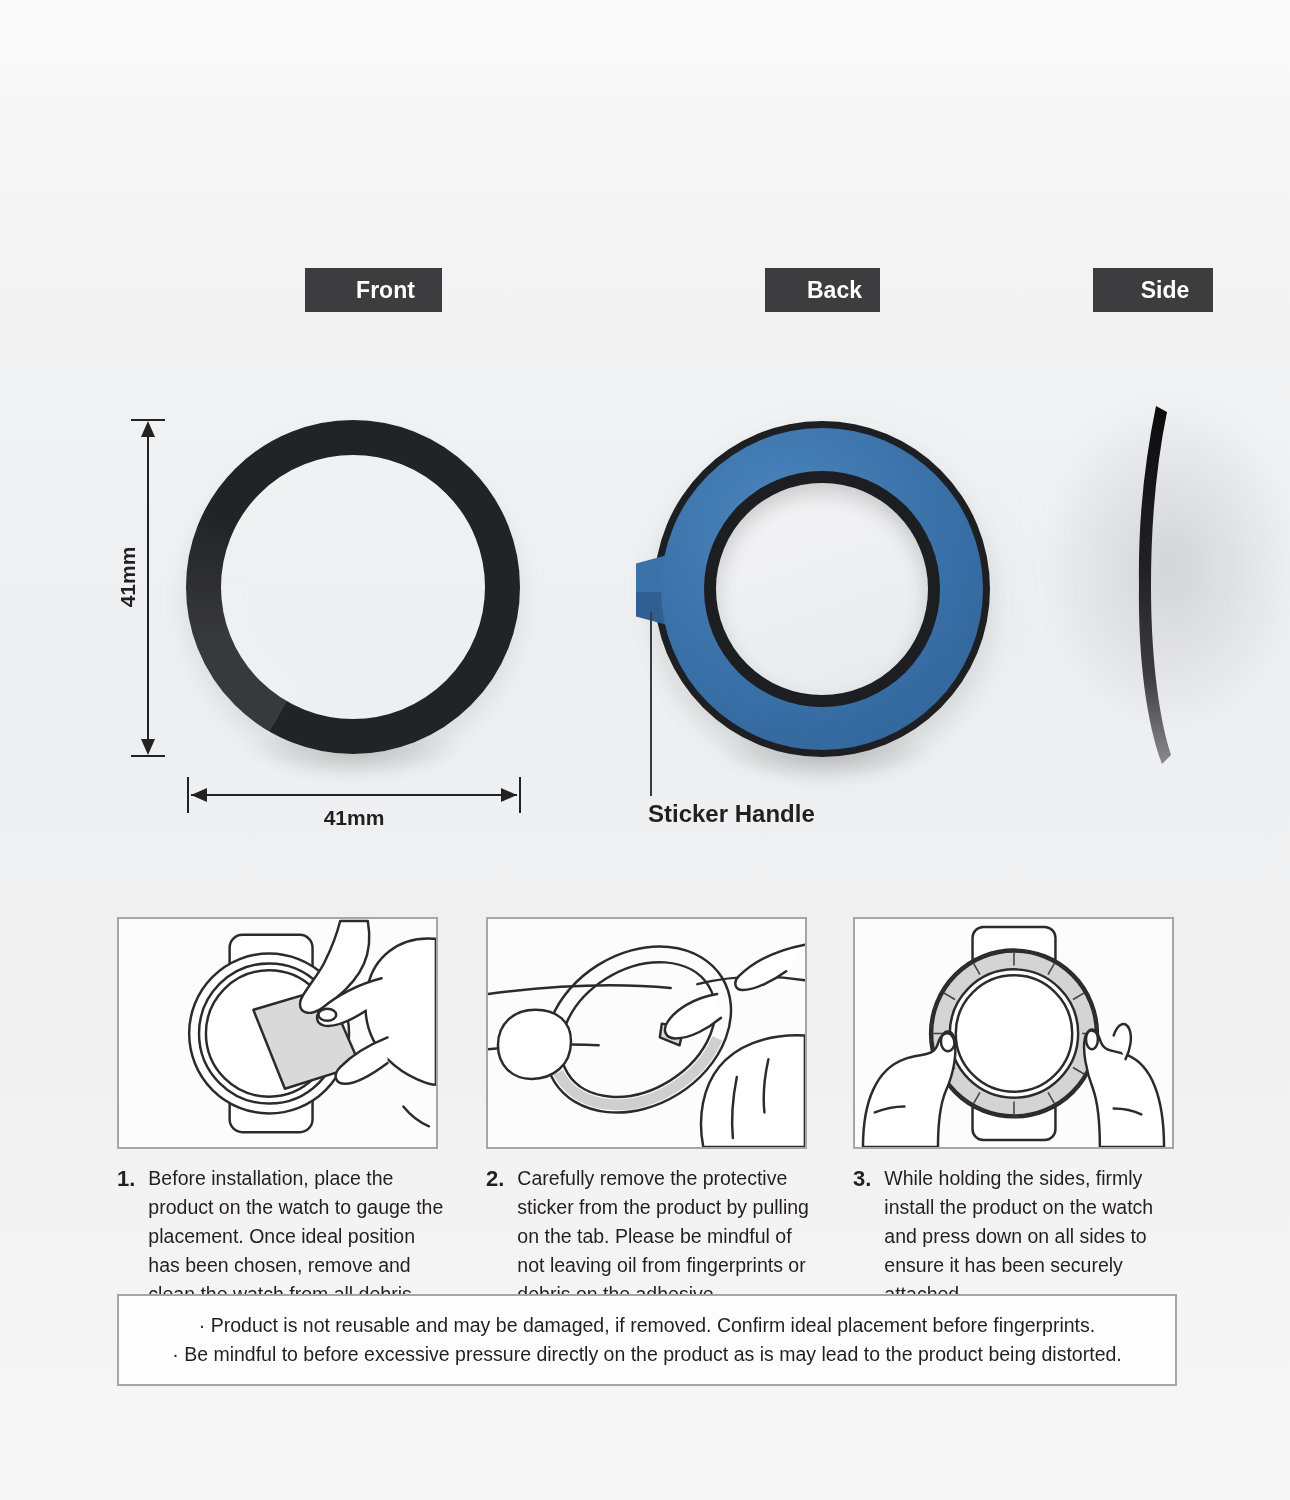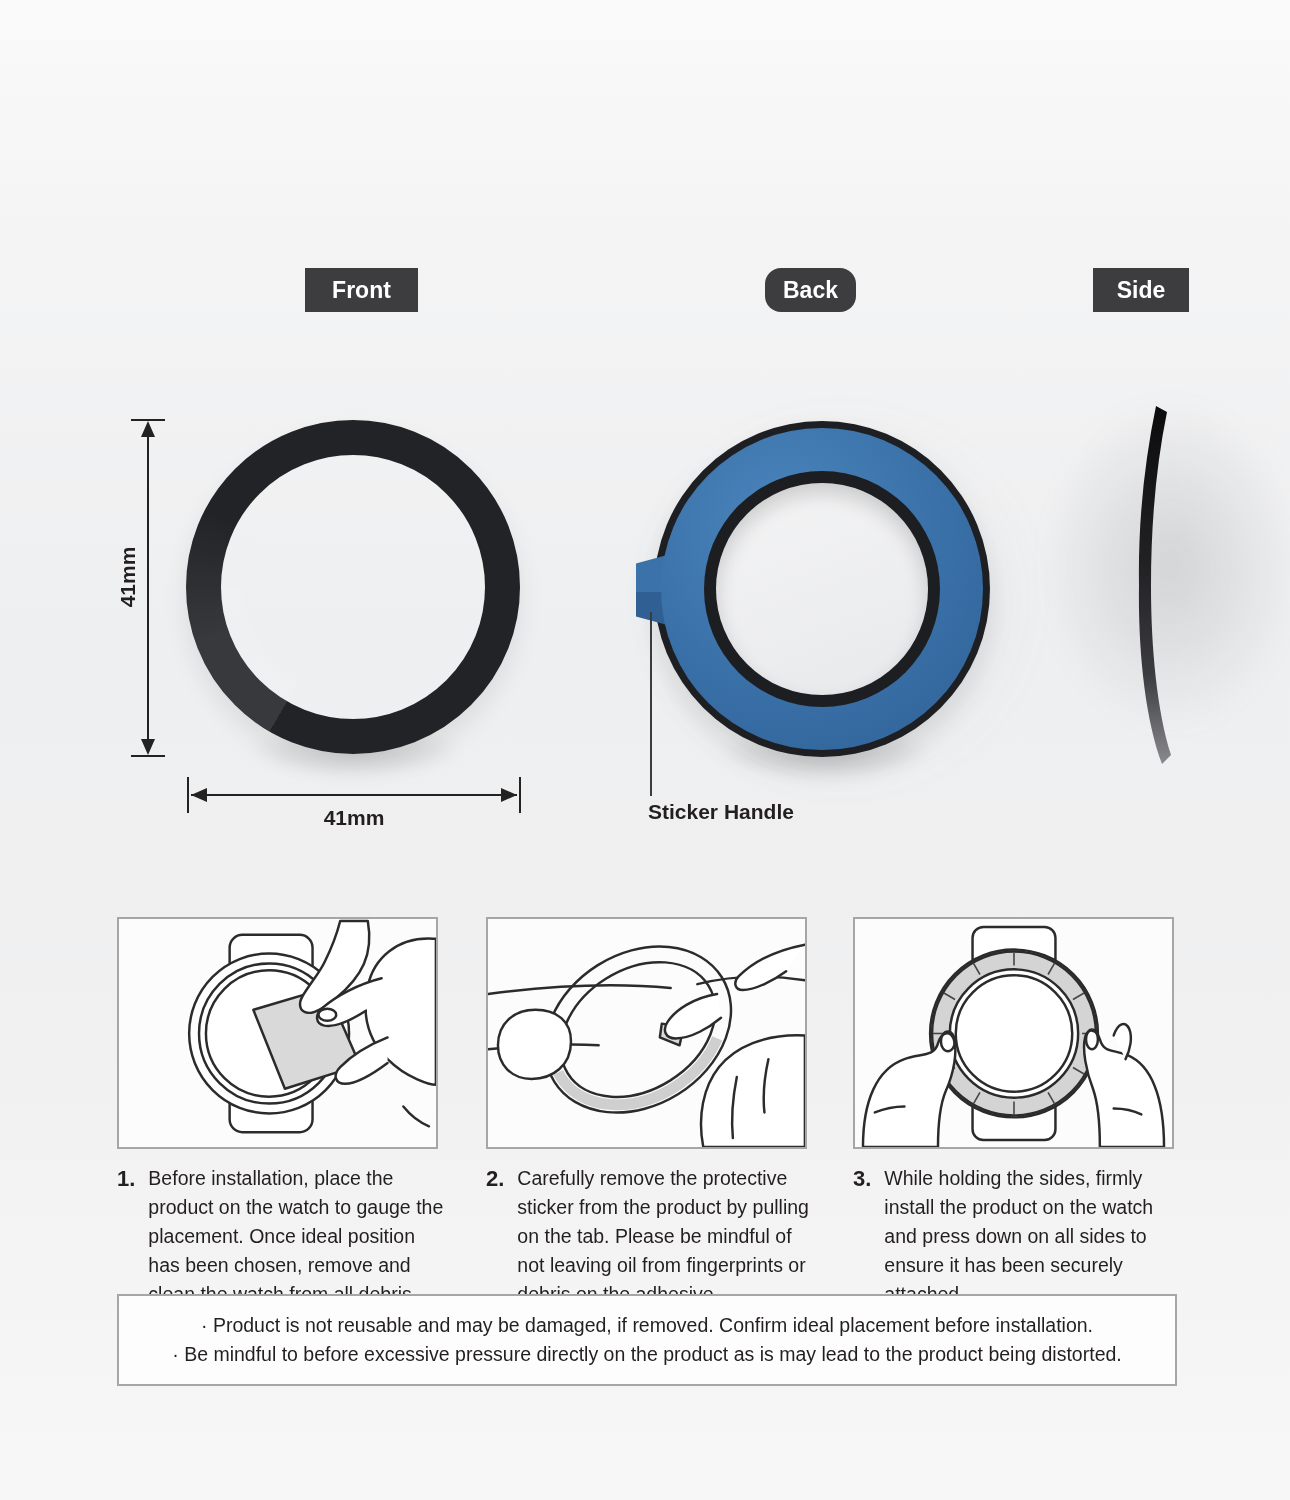--- a/index.html
+++ b/index.html
@@ -9,23 +9,23 @@
   .soft-shade{position:absolute; pointer-events:none;}
   .shade-right{right:-60px; top:330px; width:360px; height:470px;
     background:radial-gradient(closest-side, rgba(110,114,120,.22), rgba(110,114,120,0) 72%); filter:blur(10px);}
   .shade-mid{left:560px; top:330px; width:560px; height:540px;
     background:radial-gradient(closest-side, rgba(130,134,140,.10), rgba(130,134,140,0) 75%); filter:blur(12px);}
 
   .page-title{position:absolute; left:0; top:116px; width:100%; text-align:center;
     font-size:64px; font-weight:800; letter-spacing:-2px; color:#1d1d1f;}
 
   .view-label{position:absolute; top:268px; height:44px; background:var(--label-bg,#3d3d3f);
-    color:#ffffff; font-size:23px; font-weight:700; display:flex; align-items:center; justify-content:center;}
+    color:#ffffff; font-size:23px; font-weight:700; display:flex; align-items:center; justify-content:center;padding-left:24px;}
   .vl-front{left:305px; width:113px;}
-  .vl-back{left:765px; width:91px;border-radius:16px;}
+  .vl-back{left:765px; width:91px;}
   .vl-side{left:1093px; width:96px;}
 
   
   .ring-shadow{position:absolute; border-radius:50%;
     background:radial-gradient(closest-side, rgba(0,0,0,.14), rgba(0,0,0,0) 75%); filter:blur(6px);}
   .rs-front{left:210px; top:715px; width:290px; height:70px;}
   .rs-back{left:680px; top:718px; width:290px; height:70px;}
   .ring-front{position:absolute; left:186px; top:420px; width:334px; height:334px; box-sizing:border-box;
     border:35px solid #222326; border-radius:50%;
     box-shadow: inset 0 0 8px rgba(255,255,255,.12), 0 14px 26px rgba(0,0,0,.08);}
@@ -42,21 +42,21 @@
     clip-path:polygon(100% 0, 0 16%, 0 84%, 100% 100%);}
   .rb-blue{position:absolute; inset:7px; border-radius:50%;
     background:radial-gradient(circle at 38% 30%, #4c85bd 0%, var(--accent-blue,#3a72a9) 48%, #2f6197 100%);}
   .rb-inner-dark{position:absolute; inset:50px; border-radius:50%; background:#1d1e21;}
   .rb-center{position:absolute; inset:62px; border-radius:50%;
     background:linear-gradient(160deg,#f4f4f5,#e8e9eb);
     box-shadow:inset 0 10px 20px rgba(0,0,0,.16);}
 
   
   .callout-line{position:absolute; left:650px; top:612px; width:2px; height:184px; background:#3c3c3c;}
-  .callout-label{position:absolute; left:648px; top:800px; font-size:21px; font-weight:700;}
+  .callout-label{position:absolute; left:648px; top:800px; font-size:24px; font-weight:700;}
 
   
   .side-wrap{position:absolute; left:1118px; top:404px; width:70px; height:365px;}
 
   
   .dim{position:absolute; background:#222;}
   .dim-v-line{left:147px; top:424px; width:2px; height:328px;}
   .dim-tick-top{left:131px; top:419px; width:34px; height:2px;}
   .dim-tick-bot{left:131px; top:755px; width:34px; height:2px;}
   .arr{position:absolute; width:0; height:0;}
@@ -221,17 +221,17 @@
   <div class="step s2">
     <span class="step-num">2.</span>
     <span class="step-text">Carefully remove the protective sticker from the product by pulling on the tab. Please be mindful of not leaving oil from fingerprints or debris on the adhesive.</span>
   </div>
   <div class="step s3">
     <span class="step-num">3.</span>
     <span class="step-text">While holding the sides, firmly install the product on the watch and press down on all sides to ensure it has been securely attached.</span>
   </div>
 
   <div class="notes">
-    <div class="note-line">· Product is not reusable and may be damaged, if removed. Confirm ideal placement before installation.</div>
+    <div class="note-line">· Product is not reusable and may be damaged, if removed. Confirm ideal placement before fingerprints.</div>
     <div class="note-line">· Be mindful to before excessive pressure directly on the product as is may lead to the product being distorted.</div>
   </div>
 
 </div>
 
 </body></html>

